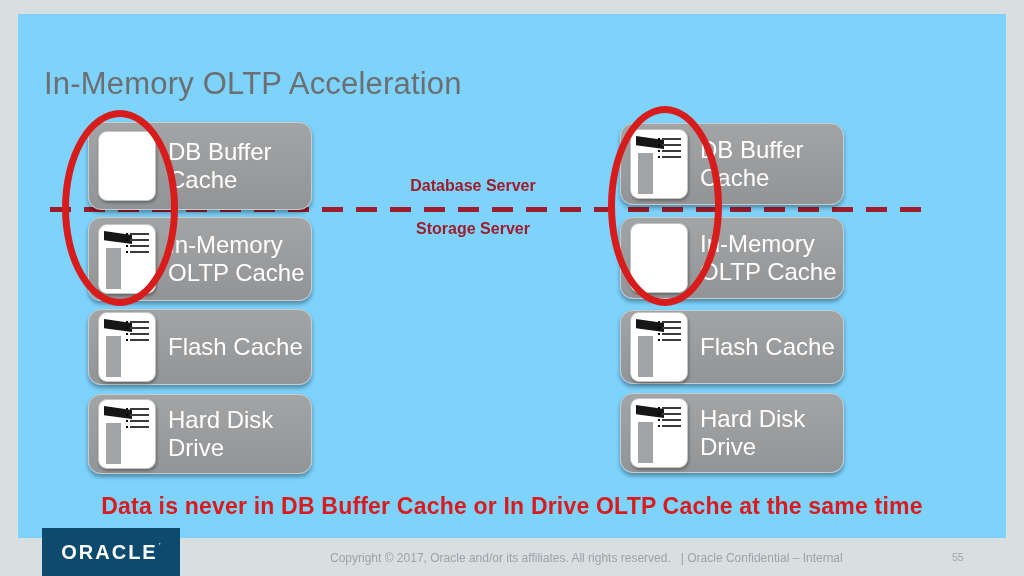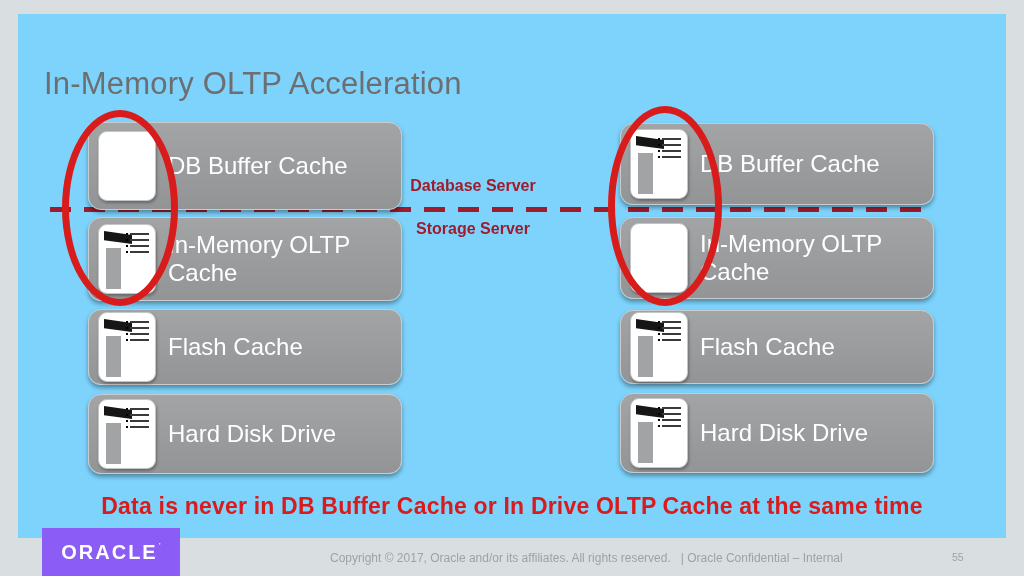--- a/index.html
+++ b/index.html
@@ -17,21 +17,21 @@
   }
 
   .slide-title {
     position:absolute; left:26px; top:52px;
     font-size:31px; color:#6d6e70; letter-spacing:0.2px;
     font-weight:400;
   }
 
   
   .cache-box {
-    position:absolute; width:314px;
+    position:absolute; width:224px;
     background:linear-gradient(#a3a4a6, #939496);
     border:1px solid #c9cccd;
     border-radius:13px;
     box-shadow:0 3px 4px rgba(0,0,0,0.35);
     display:flex; align-items:center;
   }
   .cache-box .cache-label {
     color:#ffffff; font-size:24px; line-height:1.15;
     margin-left:12px; padding-right:6px;
   }
@@ -100,21 +100,21 @@
 
   
   .statement {
     position:absolute; left:0; right:0; top:479px; text-align:center;
     color:#da1b1b; font-size:23px; font-weight:700; letter-spacing:0.2px;
   }
 
   
   .oracle-logo {
     position:absolute; left:42px; top:528px; width:138px; height:48px;
-    background:#8b5cf6; z-index:5;
+    background:#0c4a6e; z-index:5;
     display:flex; align-items:center; justify-content:center;
   }
   .oracle-logo .logo-text {
     color:#ffffff; font-size:20px; font-weight:700; letter-spacing:2px;
     font-family:"Liberation Sans", sans-serif;
   }
   .oracle-logo .logo-tm {
     color:#ffffff; font-size:9px; margin-left:1px; align-self:flex-start; margin-top:13px;
   }
   .footer-copyright {

